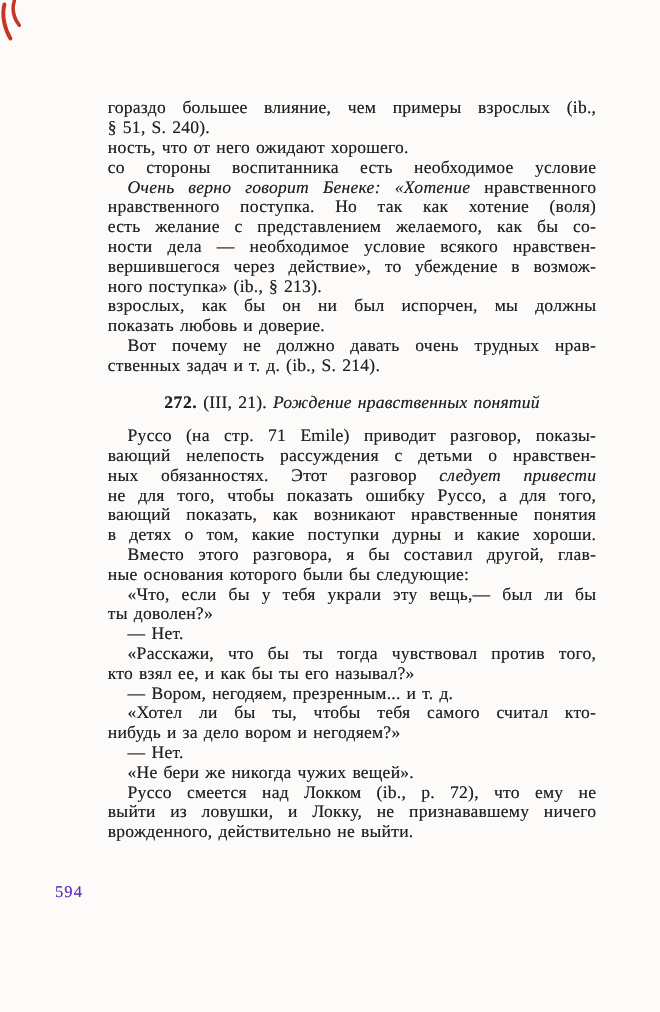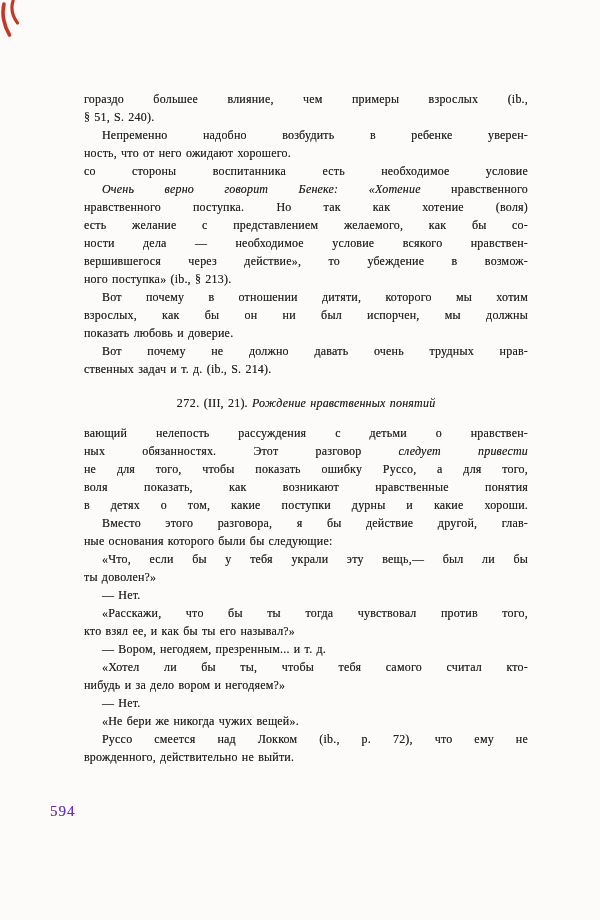--- a/index.html
+++ b/index.html
@@ -12,39 +12,39 @@
     position:relative;
     width:600px;height:920px;
     background:#fcfbf9;
     overflow:hidden;
   }
   .pen-marks{
     position:absolute;left:0;top:0;width:26px;height:44px;
   }
   .text-block{
     position:absolute;
-    left:84px;top:90px;width:444px;
-    font-size:12px;line-height:18px;
+    left:98px;top:90px;width:444px;
+    font-size:16px;line-height:18px;
     color:#212121;
     letter-spacing:0.2px;
     word-spacing:0.08em;
     text-shadow:0 0 0.5px rgba(20,20,20,0.55);
   }
   .ln{height:18px;white-space:normal;}
   .j{text-align:justify;text-align-last:justify;}
   .l{text-align:center;text-align-last:left;}
   .ind{text-indent:18px;}
   .it{font-style:italic;}
   .heading{
     height:18px;
     margin-top:16px;margin-bottom:12px;
     text-align:center;text-align-last:center;
     white-space:nowrap;
   }
-  .heading .num{font-weight:normal;letter-spacing:0.5px;margin-top:32px;}
+  .heading .num{font-weight:bold;letter-spacing:0.5px;margin-top:32px;}
   .page-number{
     position:absolute;
     left:50px;top:803px;
     font-size:15px;line-height:17px;
     color:#6d28d9;
     letter-spacing:1px;
     text-shadow:0 0 0.5px rgba(20,20,20,0.5);
   }
 </style>
 </head>
@@ -54,54 +54,54 @@
 
   <svg class="pen-marks" viewBox="0 0 26 44" fill="none" xmlns="http://www.w3.org/2000/svg">
     <path d="M4 4 C 1.5 14, 4 26, 9.5 35" stroke-width="3.6" stroke-linecap="round" stroke="#c63627"></path>
     <path d="M13 1 C 10.5 9, 13 17, 17.5 23" stroke-width="3.2" stroke-linecap="round" stroke="#c63627"></path>
   </svg>
 
   <div class="text-block">
 
     <div class="ln j">гораздо большее влияние, чем примеры взрослых (ib.,</div>
     <div class="ln l">§ 51, S. 240).</div>
-    <div class="ln j ind">Непременно надобно возбудить в ребенке уверен-</div>
     <div class="ln l">ность, что от него ожидают хорошего.</div>
     <div class="ln j">со стороны воспитанника есть необходимое условие</div>
     <div class="ln j ind"><span class="it">Очень верно говорит Бенеке: «Хотение</span><span> нравственного</span></div>
     <div class="ln j">нравственного поступка. Но так как хотение (воля)</div>
     <div class="ln j">есть желание с представлением желаемого, как бы со-</div>
     <div class="ln j">ности дела — необходимое условие всякого нравствен-</div>
     <div class="ln j">вершившегося через действие», то убеждение в возмож-</div>
     <div class="ln l">ного поступка» (ib., § 213).</div>
-    <div class="ln j ind">Вот почему в отношении дитяти, которого мы хотим</div>
     <div class="ln j">взрослых, как бы он ни был испорчен, мы должны</div>
     <div class="ln l">показать любовь и доверие.</div>
     <div class="ln j ind">Вот почему не должно давать очень трудных нрав-</div>
     <div class="ln l">ственных задач и т. д. (ib., S. 214).</div>
 
     <div class="heading"><span class="num">272.</span><span> (III, 21). </span><span class="it">Рождение нравственных понятий</span></div>
 
+    <div class="ln j ind">Руссо (на стр. 71 Emile) приводит разговор, показы-</div>
     <div class="ln j">вающий нелепость рассуждения с детьми о нравствен-</div>
     <div class="ln j"><span>ных обязанностях. Этот разговор </span><span class="it">следует привести</span></div>
     <div class="ln j">не для того, чтобы показать ошибку Руссо, а для того,</div>
-    <div class="ln j">воля показать, как возникают нравственные понятия</div>
+    <div class="ln j">вающий показать, как возникают нравственные понятия</div>
     <div class="ln j">в детях о том, какие поступки дурны и какие хороши.</div>
-    <div class="ln j ind">Вместо этого разговора, я бы действие другой, глав-</div>
+    <div class="ln j ind">Вместо этого разговора, я бы составил другой, глав-</div>
     <div class="ln l">ные основания которого были бы следующие:</div>
     <div class="ln j ind">«Что, если бы у тебя украли эту вещь,— был ли бы</div>
     <div class="ln l">ты доволен?»</div>
     <div class="ln l ind">— Нет.</div>
     <div class="ln j ind">«Расскажи, что бы ты тогда чувствовал против того,</div>
     <div class="ln l">кто взял ее, и как бы ты его называл?»</div>
     <div class="ln l ind">— Вором, негодяем, презренным... и т. д.</div>
     <div class="ln j ind">«Хотел ли бы ты, чтобы тебя самого считал кто-</div>
     <div class="ln l">нибудь и за дело вором и негодяем?»</div>
     <div class="ln l ind">— Нет.</div>
     <div class="ln l ind">«Не бери же никогда чужих вещей».</div>
     <div class="ln j ind">Руссо смеется над Локком (ib., p. 72), что ему не</div>
+    <div class="ln j">выйти из ловушки, и Локку, не признававшему ничего</div>
     <div class="ln l">врожденного, действительно не выйти.</div>
 
   </div>
 
   <div class="page-number">594</div>
 
 </div>
 
 </body></html>

